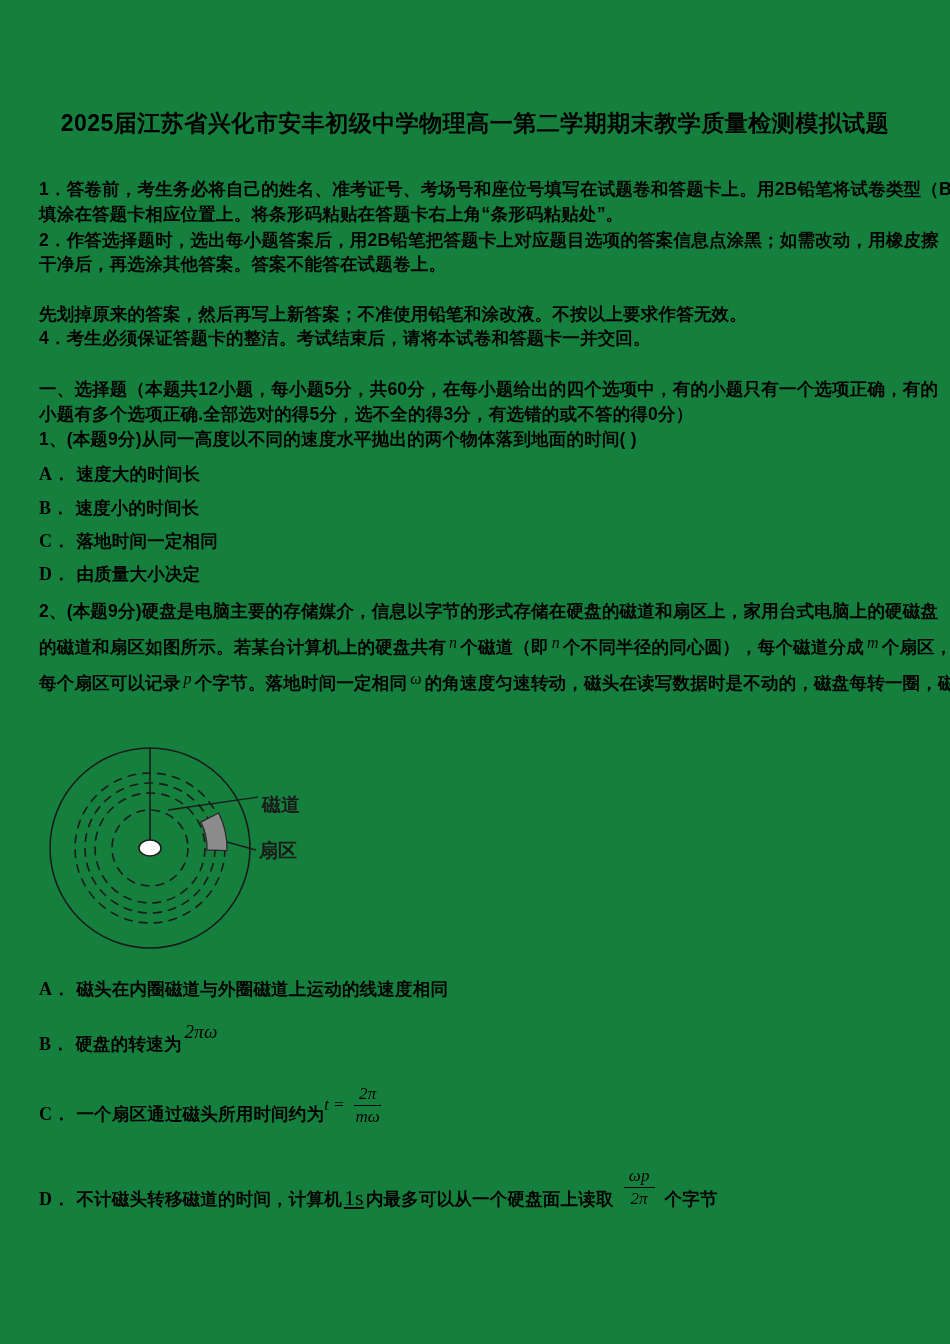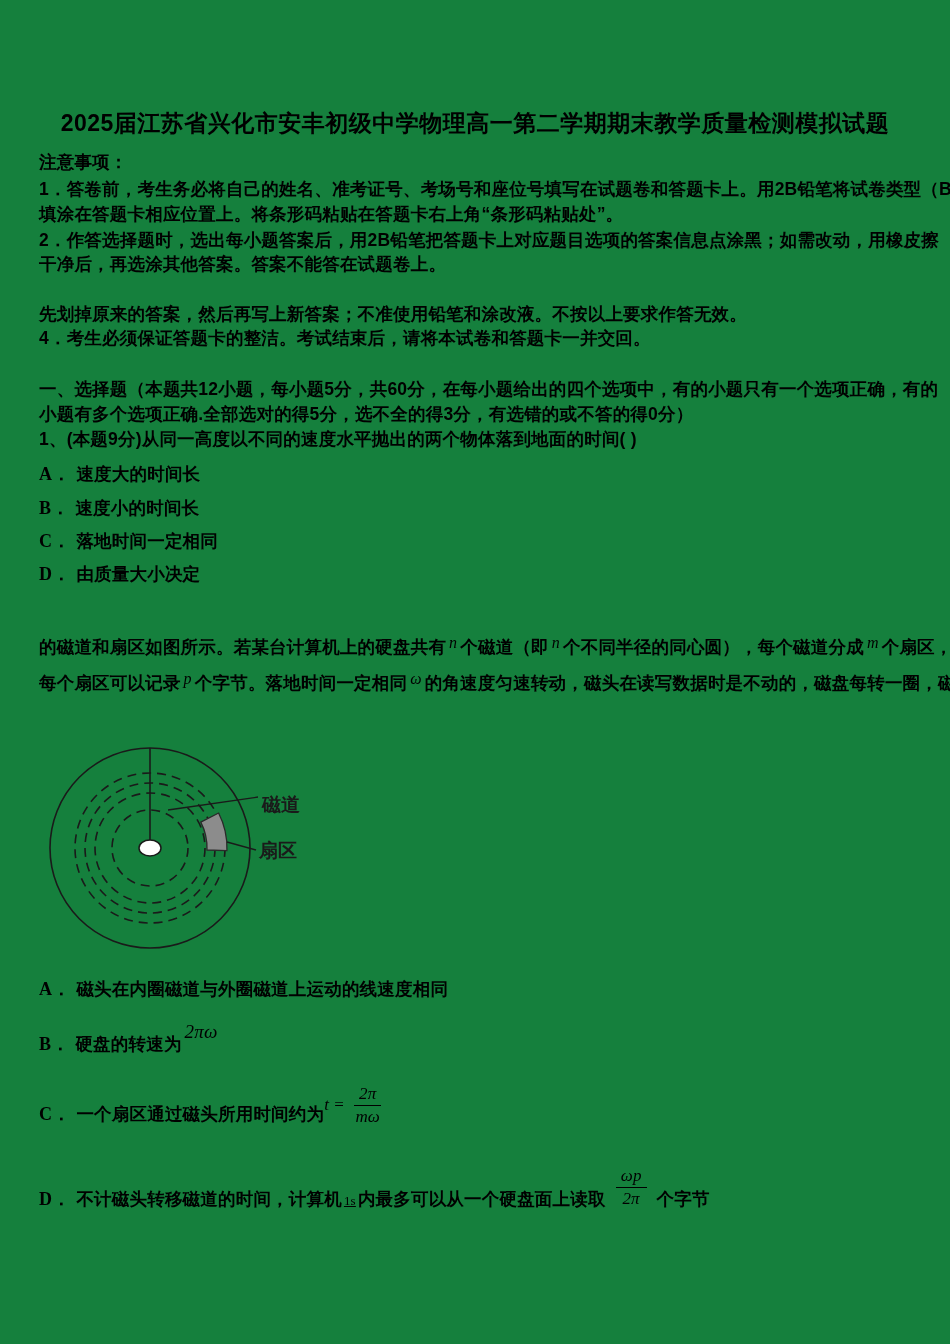--- a/index.html
+++ b/index.html
@@ -32,31 +32,30 @@
   }
   .raised  { position:relative; top:-10px; display:inline-block; }
   .raised13 { position:relative; top:-13px; display:inline-block; }
   .frac {
     display:inline-block; text-align:center; vertical-align:middle;
     font-family:"Liberation Serif", serif; font-style:italic; font-weight:400;
     font-size:17px; line-height:1.15; margin:0 10px;
   }
   .frac .num { display:block; border-bottom:1.3px solid #000; padding:0 5px 1px; }
   .frac .den { display:block; padding-top:1px; }
-  .serif-unit { font-family:"Liberation Serif", serif; font-size:13px; font-weight:400; padding:0 2px;text-decoration:underline; }
+  .serif-unit { font-family:"Liberation Serif", serif; font-size:22px; font-weight:400; padding:0 2px;text-decoration:underline; }
   svg text { font-family:"Liberation Sans", sans-serif; font-weight:600; fill:#1a1a1a; }
 </style>
 </head>
 <body>
 
 <div class="page">
 
   <h1 class="title">2025届江苏省兴化市安丰初级中学物理高一第二学期期末教学质量检测模拟试题</h1>
 
-  <div class="abs line" style="top:150px">注意事项：</div>
   <div class="abs line" style="top:177px">1．答卷前，考生务必将自己的姓名、准考证号、考场号和座位号填写在试题卷和答题卡上。用2B铅笔将试卷类型（B）</div>
   <div class="abs line" style="top:202px">填涂在答题卡相应位置上。将条形码粘贴在答题卡右上角“条形码粘贴处”。</div>
   <div class="abs line" style="top:228px">2．作答选择题时，选出每小题答案后，用2B铅笔把答题卡上对应题目选项的答案信息点涂黑；如需改动，用橡皮擦</div>
   <div class="abs line" style="top:252px">干净后，再选涂其他答案。答案不能答在试题卷上。</div>
   <div class="abs line" style="top:302px">先划掉原来的答案，然后再写上新答案；不准使用铅笔和涂改液。不按以上要求作答无效。</div>
   <div class="abs line" style="top:326px">4．考生必须保证答题卡的整洁。考试结束后，请将本试卷和答题卡一并交回。</div>
 
   <div class="abs line" style="top:377px">一、选择题（本题共12小题，每小题5分，共60分，在每小题给出的四个选项中，有的小题只有一个选项正确，有的</div>
   <div class="abs line" style="top:402px">小题有多个选项正确.全部选对的得5分，选不全的得3分，有选错的或不答的得0分）</div>
 
@@ -72,20 +71,21 @@
   </div>
   <div class="abs line opt" style="top:529px">
     <span class="opt-label">C．</span>
     <span>落地时间一定相同</span>
   </div>
   <div class="abs line opt" style="top:562px">
     <span class="opt-label">D．</span>
     <span>由质量大小决定</span>
   </div>
 
+  <div class="abs line" style="top:599px">2、(本题9分)硬盘是电脑主要的存储媒介，信息以字节的形式存储在硬盘的磁道和扇区上，家用台式电脑上的硬磁盘</div>
   <div class="abs line" style="top:634px">
     <span>的磁道和扇区如图所示。若某台计算机上的硬盘共有</span><span class="mvar">n</span><span>个磁道（即</span><span class="mvar">n</span><span>个不同半径的同心圆），每个磁道分成</span><span class="mvar">m</span><span>个扇区，</span>
   </div>
   <div class="abs line" style="top:670px">
     <span>每个扇区可以记录</span><span class="mvar">p</span><span>个字节。落地时间一定相同</span><span class="mvar">ω</span><span>的角速度匀速转动，磁头在读写数据时是不动的，磁盘每转一圈，磁</span>
   </div>
 
   <svg style="position:absolute; left:40px; top:740px;" width="340" height="225" viewBox="0 0 340 225">
     <circle cx="110" cy="108" r="100" fill="none" stroke="#1a1a1a" stroke-width="1.6"></circle>
     <circle cx="110" cy="108" r="75" fill="none" stroke="#1a1a1a" stroke-width="1.6" stroke-dasharray="9 6"></circle>

